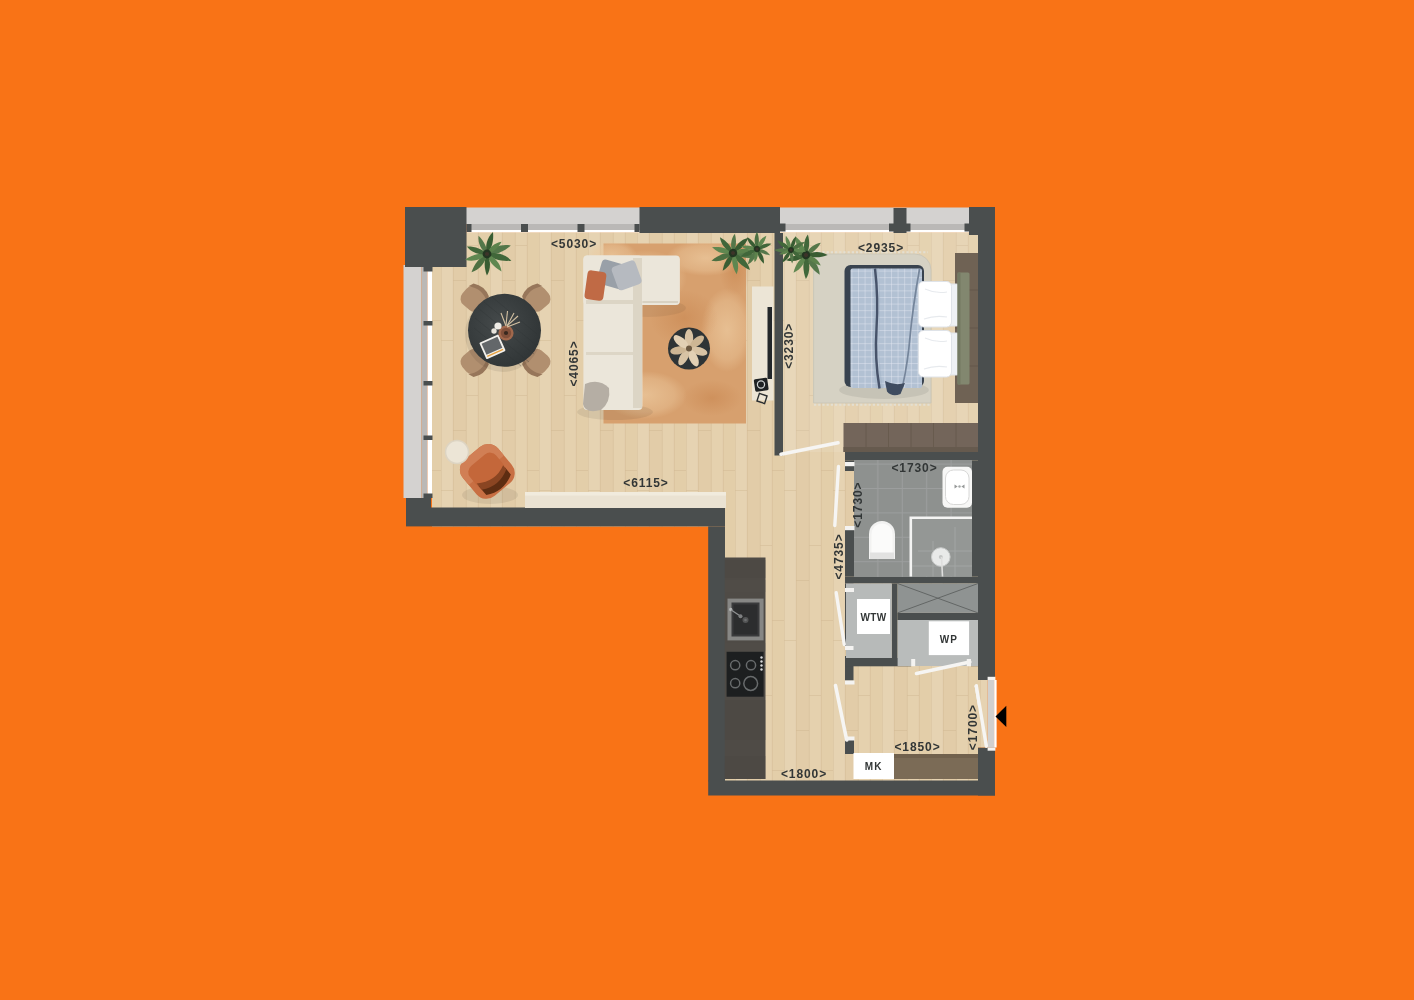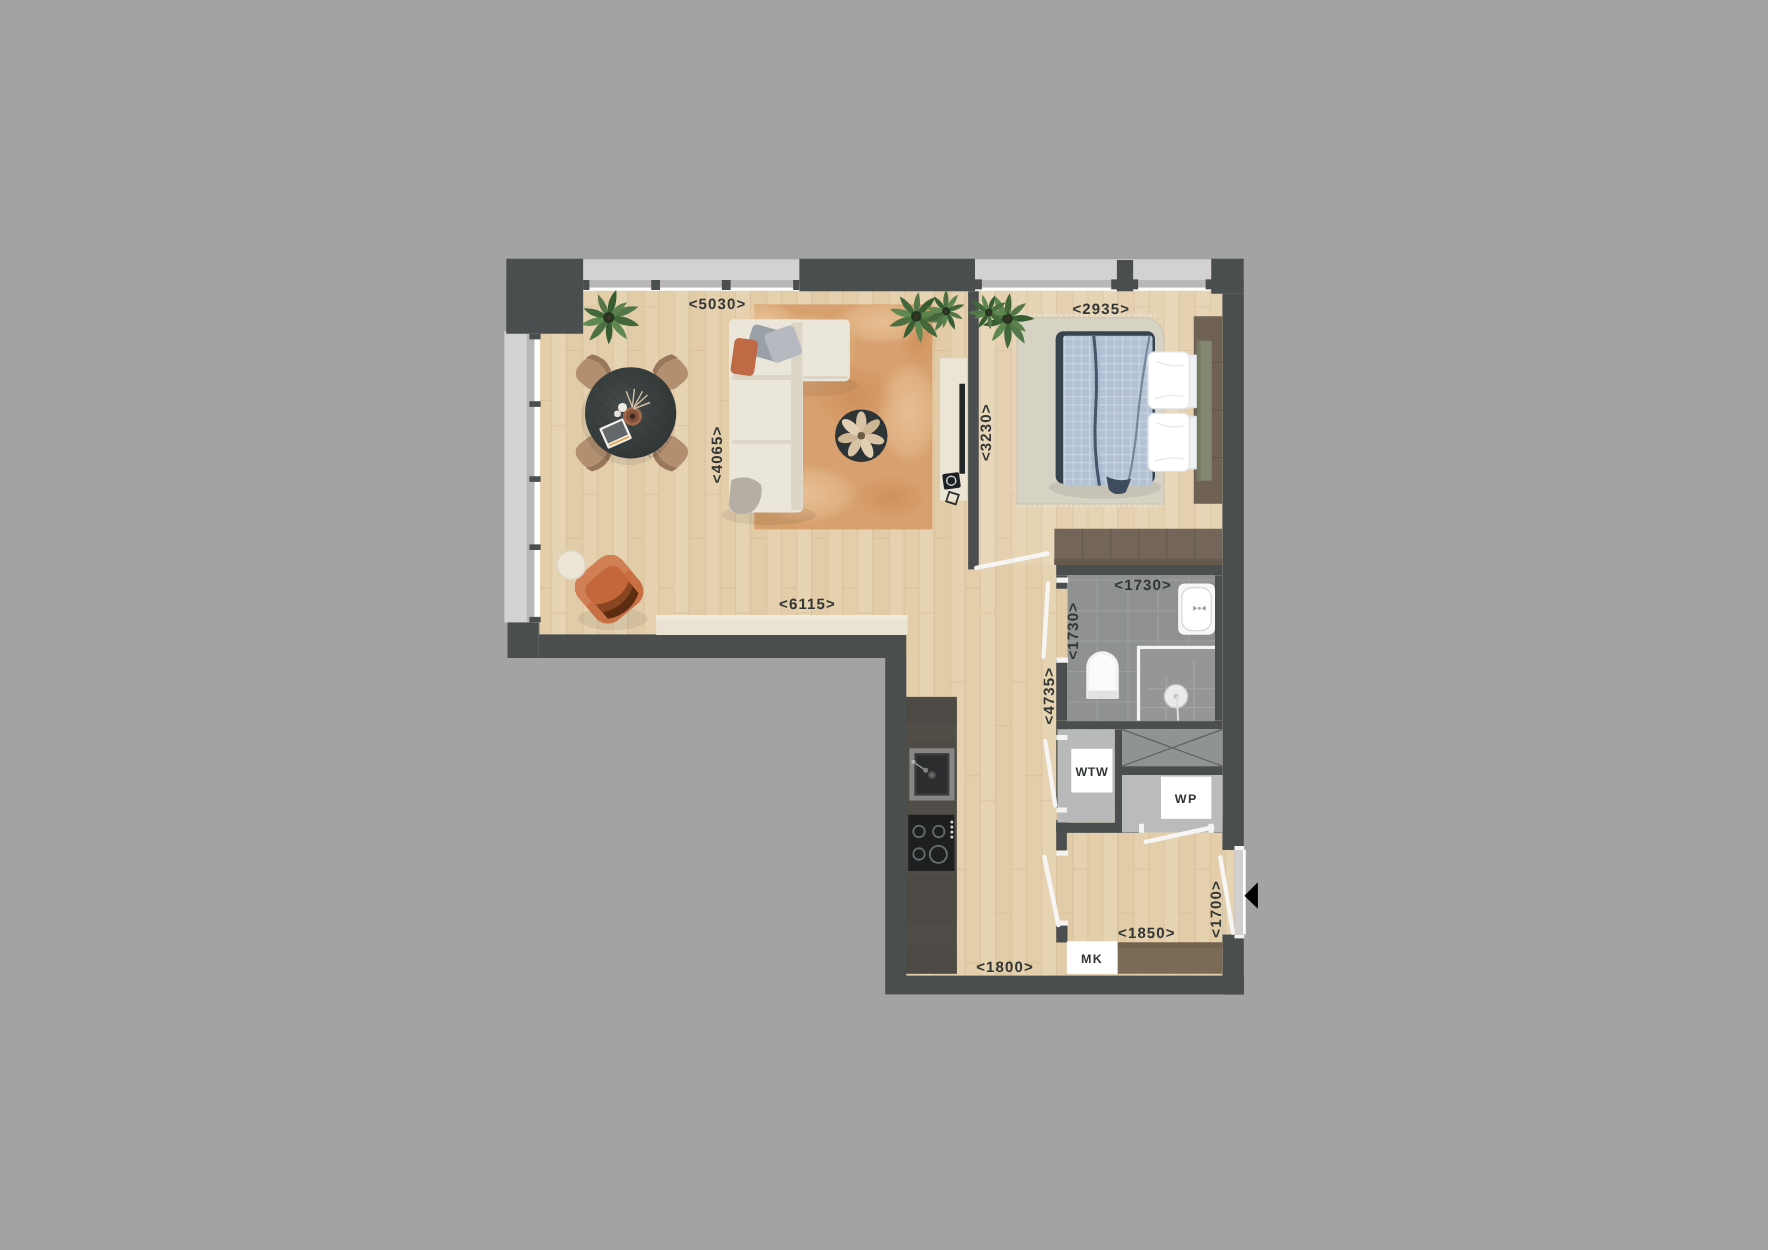--- a/index.html
+++ b/index.html
@@ -1,16 +1,16 @@
 <!DOCTYPE html>
 <html><head>
 <meta charset="utf-8">
 <style>
   html,body{margin:0;padding:0;background:#ffffff;}
-  .page{position:relative;width:1414px;height:1000px;background:#a3a3a3;overflow:hidden;
+  .page{position:relative;width:1414px;height:1000px;background:#f97316;overflow:hidden;
         font-family:"Liberation Sans", sans-serif;}
   svg{position:absolute;left:0;top:0;}
   text{font-family:"Liberation Sans", sans-serif;}
 </style>
 </head>
 <body>
 <div class="page">
 <svg width="1414" height="1000" viewBox="0 0 1414 1000">
 <defs>
   <pattern id="wood" width="49" height="150" patternUnits="userSpaceOnUse">

